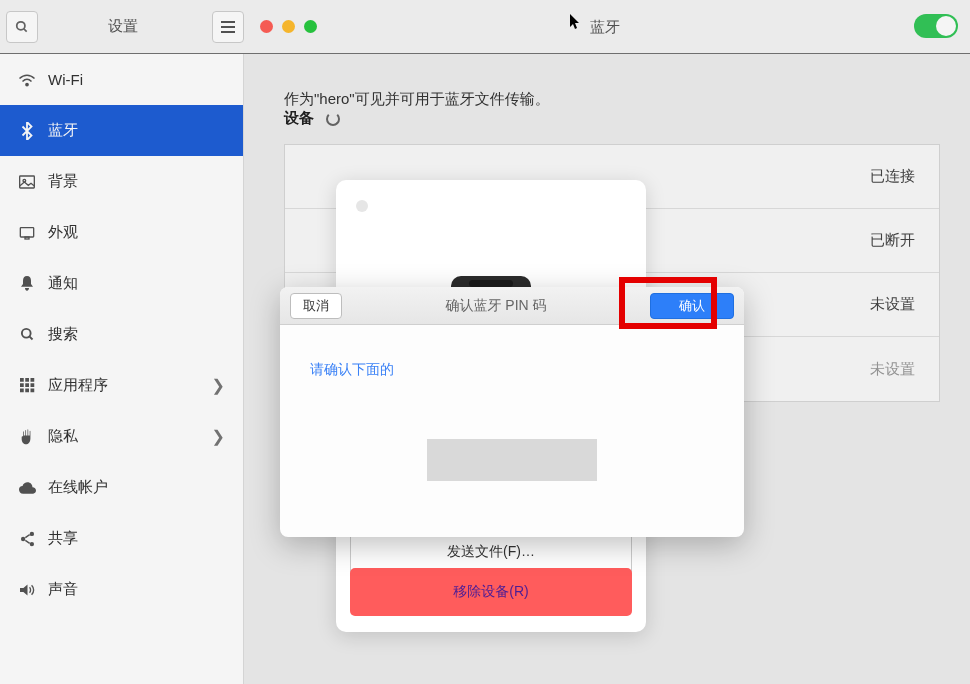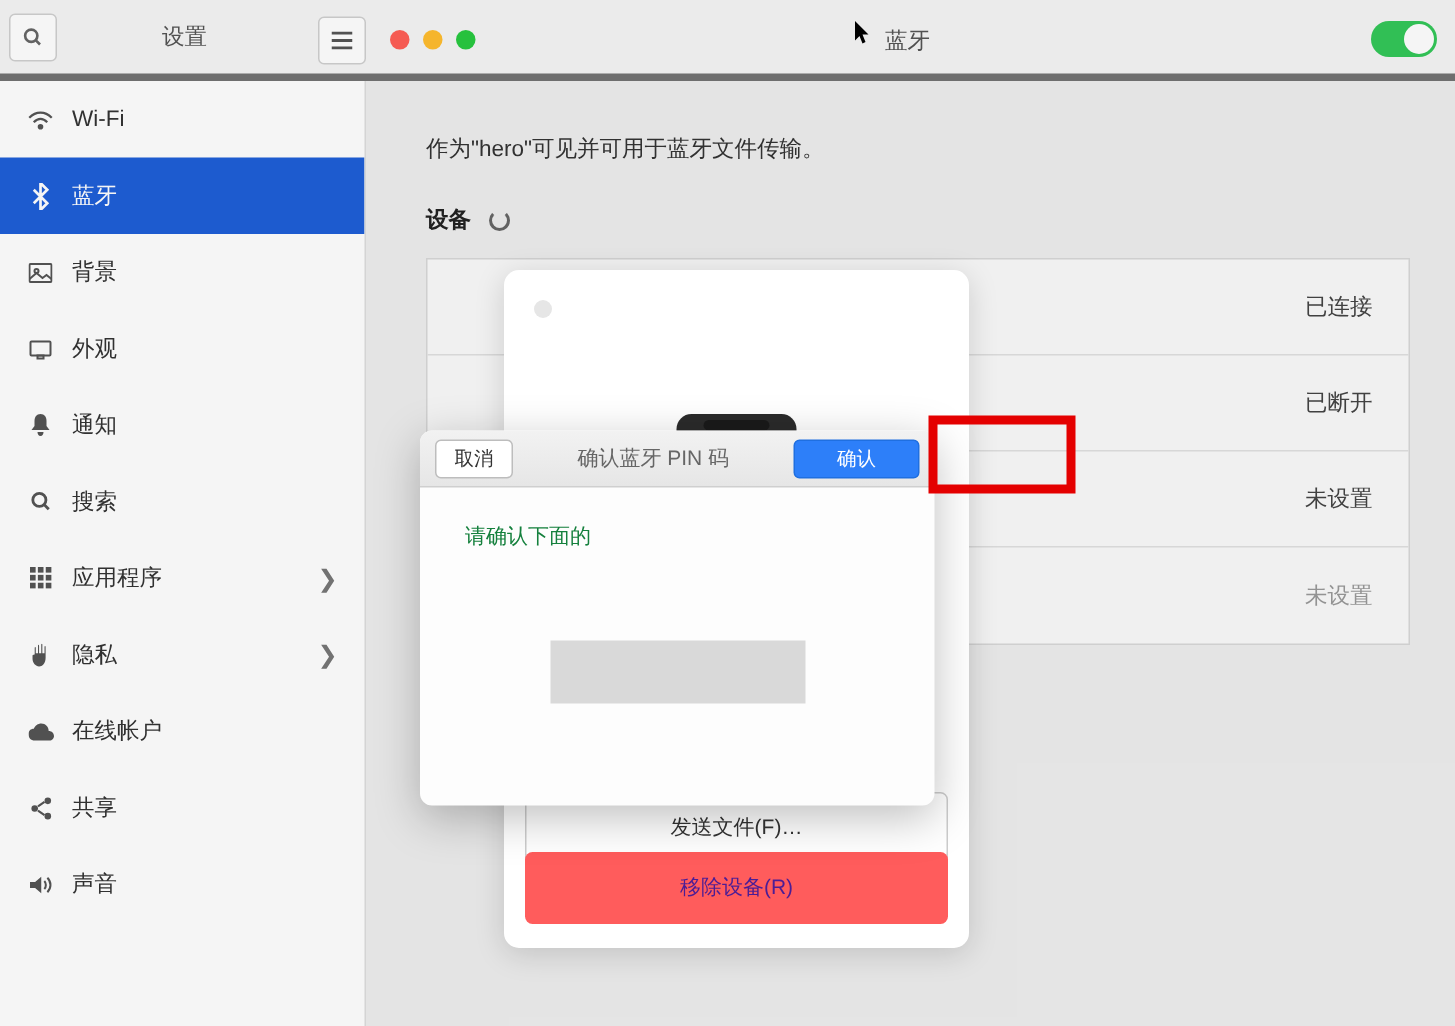--- a/index.html
+++ b/index.html
@@ -4,21 +4,21 @@
   <style>
     * { margin: 0; padding: 0; box-sizing: border-box; font-family: -apple-system, "Helvetica Neue", Arial, sans-serif; }
     body { width: 970px; height: 684px; overflow: hidden; background: #eeeeee; position: relative; }
 
     
     .header {
       height: 54px;
       display: flex;
       align-items: center;
       background: #f5f5f5;
-      border-bottom: 5px solid #737373;
+      border-bottom: 1px solid #737373;
       position: relative;
     }
     .search-btn {
       width: 32px; height: 32px; margin-left: 6px;
       background: #fff; border: 1px solid #d0d0d0; border-radius: 4px;
       display: flex; align-items: center; justify-content: center;
       cursor: pointer;
     }
     .header-title {
       margin-left: 70px; color: #555; font-size: 15px;
@@ -61,21 +61,21 @@
       justify-content: space-between;
     }
     .sidebar-item.active { background: #1f5fd8; color: #fff; }
     .si-left { display: flex; align-items: center; gap: 12px; }
     .si-icon { width: 18px; display: inline-flex; align-items: center; justify-content: center; color: #555; }
     .sidebar-item.active .si-icon { color: #fff; }
     .chevron { color: #777; font-size: 16px; }
 
     .main { flex: 1; position: relative; padding: 36px 30px 0 40px; }
     .visible-text { font-size: 15px; color: #333; }
-    .devices-head { margin-top: 28px; display: flex; align-items: center; gap: 12px; font-size: 15px; font-weight: bold; color: #222; }
+    .devices-head { display: flex; align-items: center; gap: 12px; font-size: 15px; font-weight: bold; color: #222; }
     .spinner {
       width: 14px; height: 14px; border: 2px solid #666; border-top-color: transparent;
       border-radius: 50%; display: inline-block;
     }
 
     .device-list {
       margin-top: 16px; border: 1px solid #d8d8d8; background: #fafafa;
     }
     .device-row {
       height: 64px; display: flex; align-items: center; justify-content: flex-end;
@@ -115,41 +115,41 @@
     
     .scrim {
       position: absolute; inset: 0;
       background: rgba(0,0,0,0.04);
       z-index: 2;
     }
 
     
     .dialog {
       position: absolute; left: 280px; top: 287px;
-      width: 343px; height: 250px; background: #fdfdfd;
+      width: 464px; height: 250px; background: #fdfdfd;
       border-radius: 8px; box-shadow: 0 8px 30px rgba(0,0,0,0.25);
       z-index: 10; overflow: hidden;
     }
     .dlg-header {
       height: 38px; background: linear-gradient(#f2f2f2,#e6e6e6);
       border-bottom: 1px solid #cfcfcf;
       display: flex; align-items: center; justify-content: space-between;
       padding: 0 10px;
     }
     .dlg-btn {
       padding: 3px 12px; font-size: 13px; border-radius: 4px;
       cursor: pointer; border: 1px solid #bdbdbd; background: #fff; color: #333;
     }
     .dlg-btn.primary {
       background: #2d7ff9; color: #fff; border: 1px solid #1f6fe0;
       padding: 3px 28px;
     }
     .dlg-title { font-size: 14px; color: #666; }
     .dlg-body { padding: 24px 30px; }
-    .dlg-prompt { font-size: 14px; color: #15803d; }
+    .dlg-prompt { font-size: 14px; color: #3b82f6; margin-top: 12px; }
     .pin-box {
       width: 170px; height: 42px; background: #d9d9d9;
       margin: 60px auto 0 auto;
     }
 
     
     .highlight-box {
       position: absolute; left: 619px; top: 277px;
       width: 98px; height: 52px;
       border: 6px solid #e40000;

